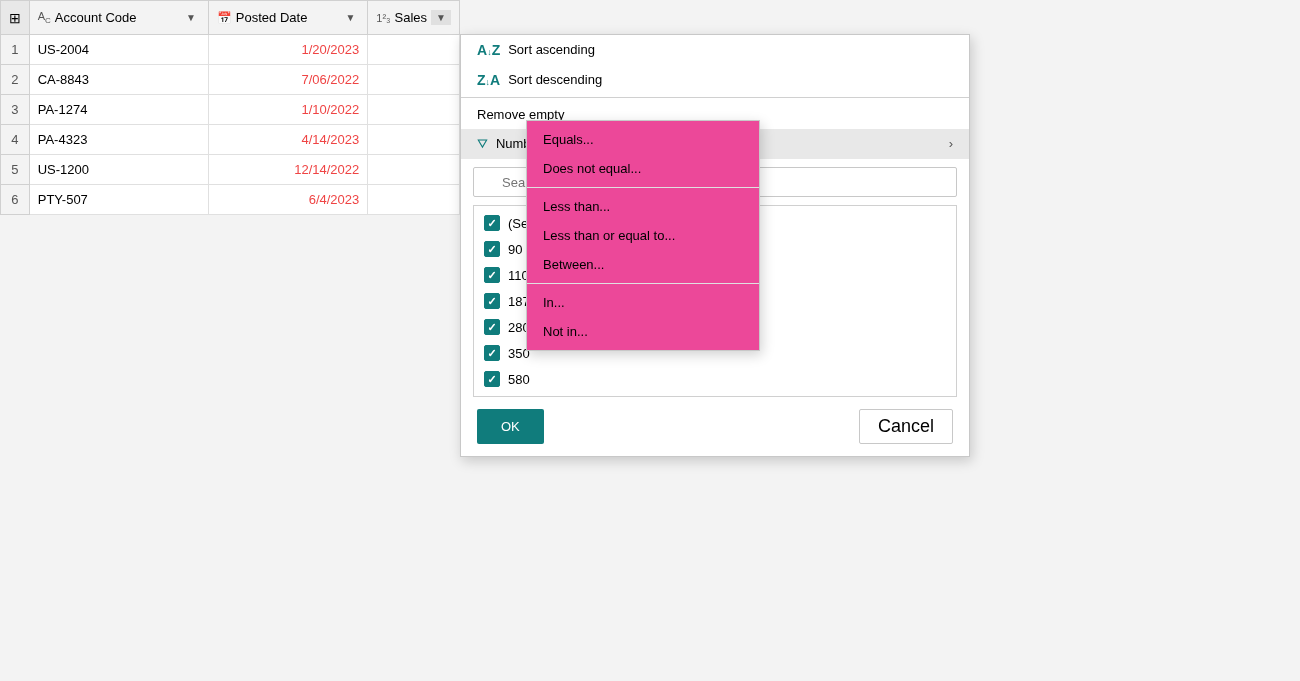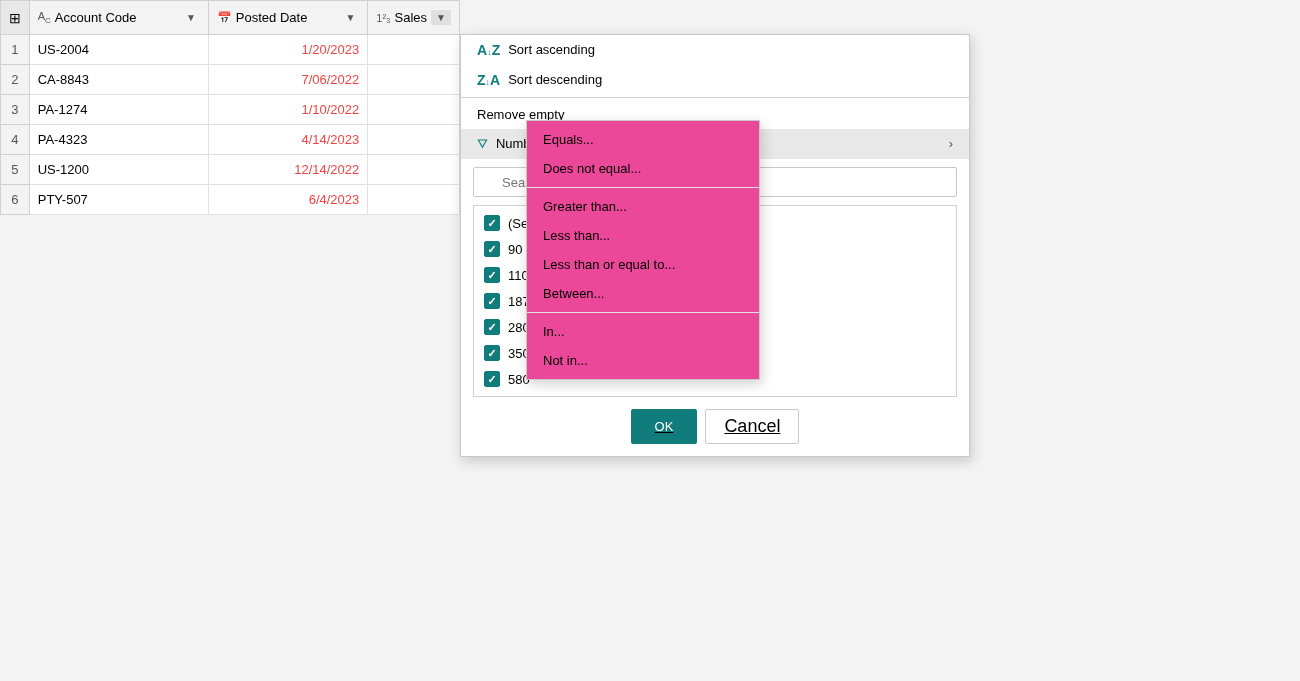--- a/index.html
+++ b/index.html
@@ -193,24 +193,23 @@
     }
 
     .cb-box .check {
       color: #fff;
       font-size: 11px;
       font-weight: bold;
     }
 
     .footer-buttons {
       display: flex;
-      justify-content: center;
+      justify-content: space-between;
       gap: 8px;
       padding: 12px 16px;
-      text-decoration: underline;
     }
 
     .btn-ok {
       background: #107c7c;
       color: #fff;
       border: none;
       padding: 6px 24px;
       font-size: 13px;
       cursor: pointer;
       border-radius: 2px;
@@ -433,23 +432,20 @@
     <div class="submenu-item">
       <span>Equals...</span>
     </div>
     <div class="submenu-item">
       <span>Does not equal...</span>
     </div>
 
     <div class="submenu-divider"></div>
 
     <div class="submenu-item">
-      <span>Greater than...</span>
-    </div>
-    <div class="submenu-item">
       <span>Less than...</span>
     </div>
     <div class="submenu-item">
       <span>Less than or equal to...</span>
     </div>
     <div class="submenu-item">
       <span>Between...</span>
     </div>
 
     <div class="submenu-divider"></div>

